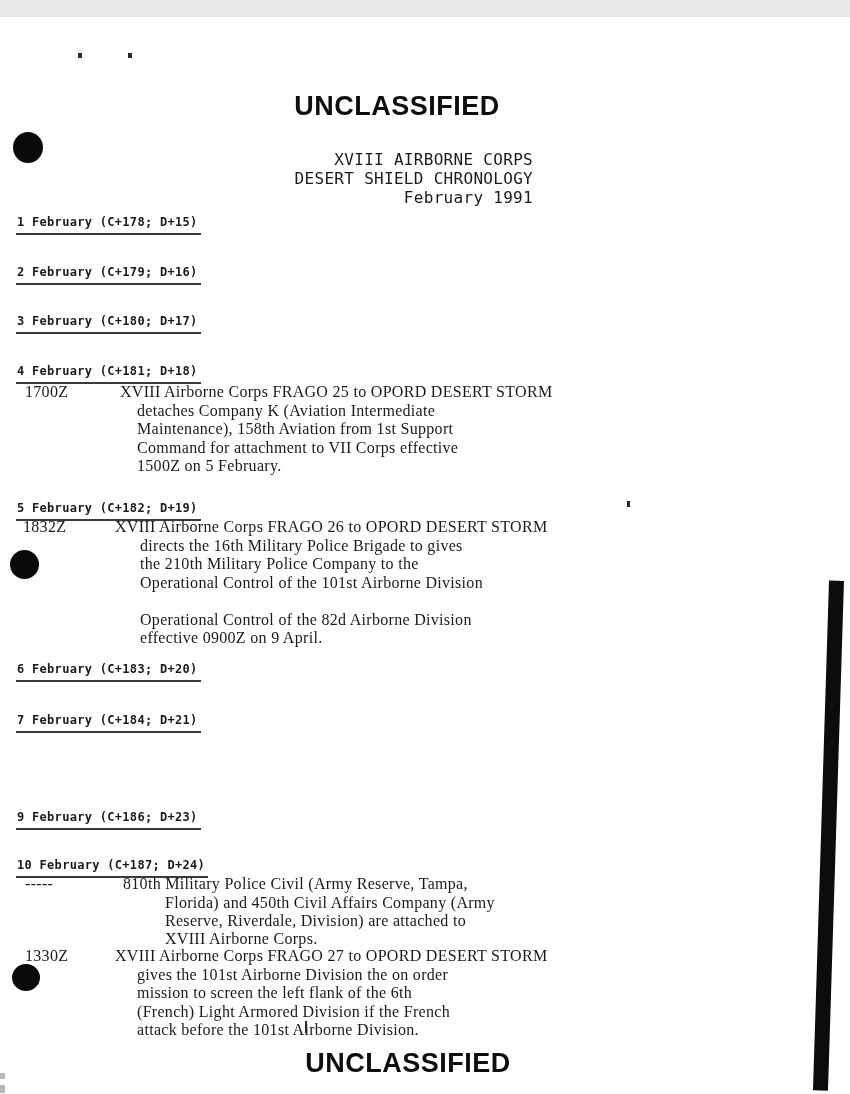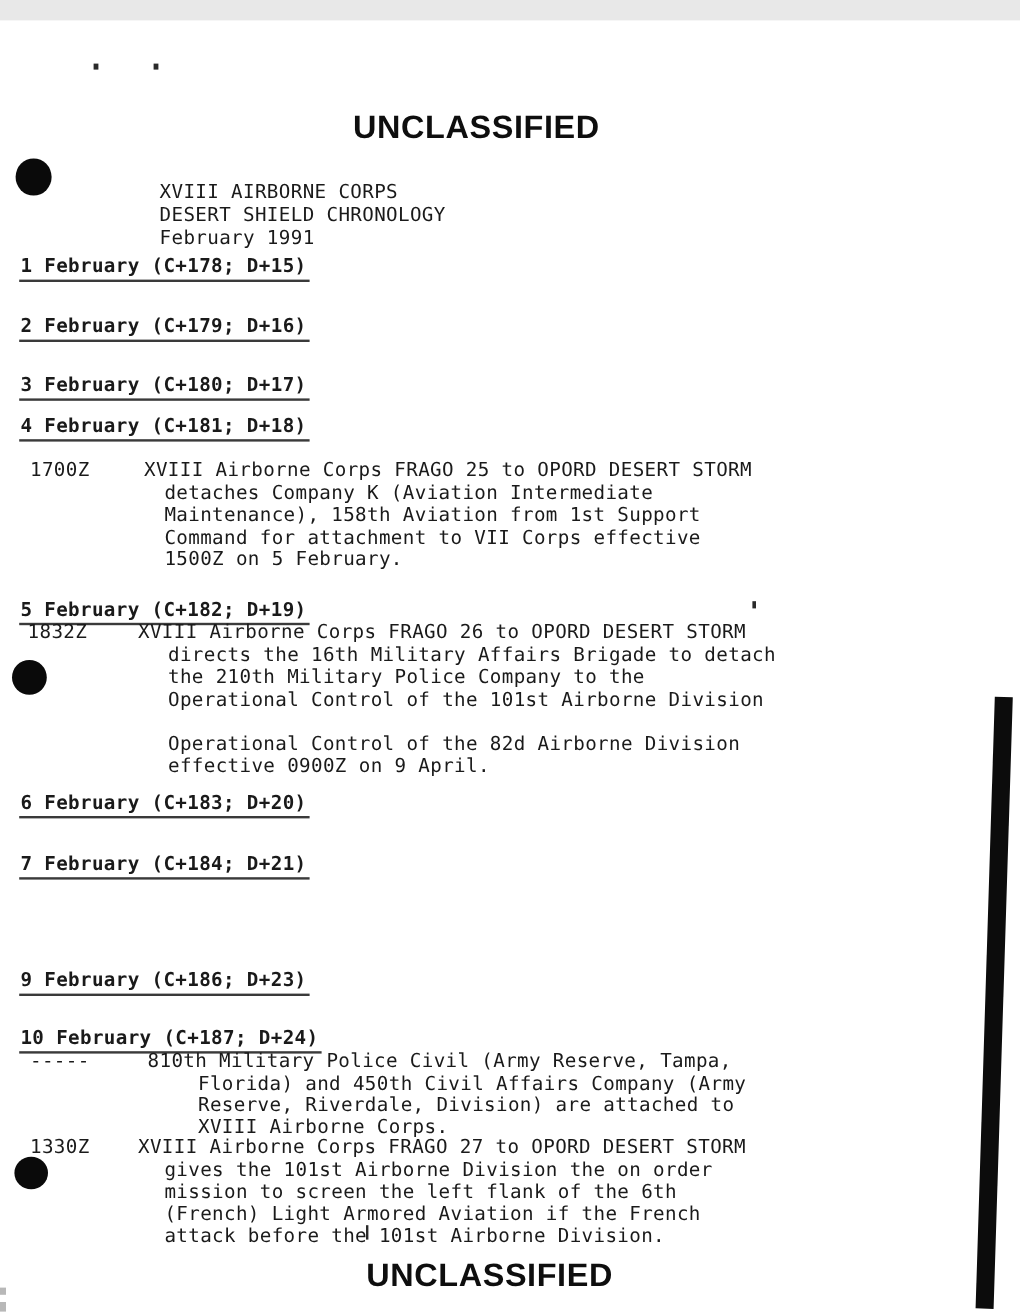--- a/index.html
+++ b/index.html
@@ -19,35 +19,36 @@
     font-size:27px;
     letter-spacing:0.5px;
     color:#0e0e0e;
     text-align:center;
   }
   .banner.top{left:0;width:794px;top:74px;}
   .banner.bottom{left:16px;width:784px;top:1031px;}
   .title{
     position:absolute;
     left:133px;top:133px;width:400px;
-    text-align:left;
+    text-align:right;
     font-size:16px;line-height:19px;letter-spacing:0.3px;
   }
   .h{
     position:absolute;
-    font-size:16px;line-height:18px;letter-spacing:0.3px;
+    font-size:12px;line-height:18px;letter-spacing:0.3px;
     font-weight:bold;
     border-bottom:2px solid #3a3a3a;
     padding:0 3px 2px 1px;
     white-space:pre;
   }
   .tl{
     position:absolute;
     font-size:16px;line-height:18px;letter-spacing:0.3px;
     white-space:pre;
+    font-family:Liberation Serif, serif;
   }
   .punch{
     position:absolute;
     background:#0a0a0a;
     border-radius:50%;
   }
   .scanbar{
     position:absolute;
     background:#0c0c0c;
     transform:rotate(1.8deg);
@@ -66,53 +67,53 @@
 
   <div class="title">
     <div>XVIII AIRBORNE CORPS</div>
     <div>DESERT SHIELD CHRONOLOGY</div>
     <div>February 1991</div>
   </div>
 
   <div class="h" style="left:16px;top:196px">1 February (C+178; D+15)</div>
   <div class="h" style="left:16px;top:246px">2 February (C+179; D+16)</div>
   <div class="h" style="left:16px;top:295px">3 February (C+180; D+17)</div>
-  <div class="h" style="left:16px;top:329px">4 February (C+181; D+18)</div>
+  <div class="h" style="left:16px;top:345px">4 February (C+181; D+18)</div>
   <div class="h" style="left:16px;top:482px">5 February (C+182; D+19)</div>
   <div class="h" style="left:16px;top:643px">6 February (C+183; D+20)</div>
   <div class="h" style="left:16px;top:694px">7 February (C+184; D+21)</div>
   <div class="h" style="left:16px;top:791px">9 February (C+186; D+23)</div>
   <div class="h" style="left:16px;top:839px">10 February (C+187; D+24)</div>
 
   <div class="tl" style="left:25px;top:366px">1700Z</div>
   <div class="tl" style="left:120px;top:366px">XVIII Airborne Corps FRAGO 25 to OPORD DESERT STORM</div>
   <div class="tl" style="left:137px;top:385px">detaches Company K (Aviation Intermediate</div>
   <div class="tl" style="left:137px;top:403px">Maintenance), 158th Aviation from 1st Support</div>
   <div class="tl" style="left:137px;top:422px">Command for attachment to VII Corps effective</div>
   <div class="tl" style="left:137px;top:440px">1500Z on 5 February.</div>
 
   <div class="tl" style="left:23px;top:501px">1832Z</div>
   <div class="tl" style="left:115px;top:501px">XVIII Airborne Corps FRAGO 26 to OPORD DESERT STORM</div>
-  <div class="tl" style="left:140px;top:520px">directs the 16th Military Affairs Brigade to detach</div>
+  <div class="tl" style="left:140px;top:520px">directs the 16th Military Police Brigade to gives</div>
   <div class="tl" style="left:140px;top:538px">the 210th Military Police Company to the</div>
   <div class="tl" style="left:140px;top:557px">Operational Control of the 101st Airborne Division</div>
   <div class="tl" style="left:140px;top:594px">Operational Control of the 82d Airborne Division</div>
   <div class="tl" style="left:140px;top:612px">effective 0900Z on 9 April.</div>
 
   <div class="tl" style="left:25px;top:858px">-----</div>
   <div class="tl" style="left:123px;top:858px">810th Military Police Civil (Army Reserve, Tampa,</div>
   <div class="tl" style="left:165px;top:877px">Florida) and 450th Civil Affairs Company (Army</div>
   <div class="tl" style="left:165px;top:895px">Reserve, Riverdale, Division) are attached to</div>
   <div class="tl" style="left:165px;top:913px">XVIII Airborne Corps.</div>
 
   <div class="tl" style="left:25px;top:930px">1330Z</div>
   <div class="tl" style="left:115px;top:930px">XVIII Airborne Corps FRAGO 27 to OPORD DESERT STORM</div>
   <div class="tl" style="left:137px;top:949px">gives the 101st Airborne Division the on order</div>
   <div class="tl" style="left:137px;top:967px">mission to screen the left flank of the 6th</div>
-  <div class="tl" style="left:137px;top:986px">(French) Light Armored Aviation if the French</div>
+  <div class="tl" style="left:137px;top:986px">(French) Light Armored Division if the French</div>
   <div class="tl" style="left:137px;top:1004px">attack before the 101st Airborne Division.</div>
 
   <div class="punch" style="left:13px;top:115px;width:30px;height:31px"></div>
   <div class="punch" style="left:10px;top:533px;width:29px;height:29px"></div>
   <div class="punch" style="left:12px;top:947px;width:28px;height:27px"></div>
 
   <div class="scanbar" style="left:829px;top:564px;width:15px;height:510px"></div>
 
   <div class="speck" style="left:78px;top:36px;width:4px;height:5px"></div>
   <div class="speck" style="left:128px;top:36px;width:4px;height:5px"></div>

